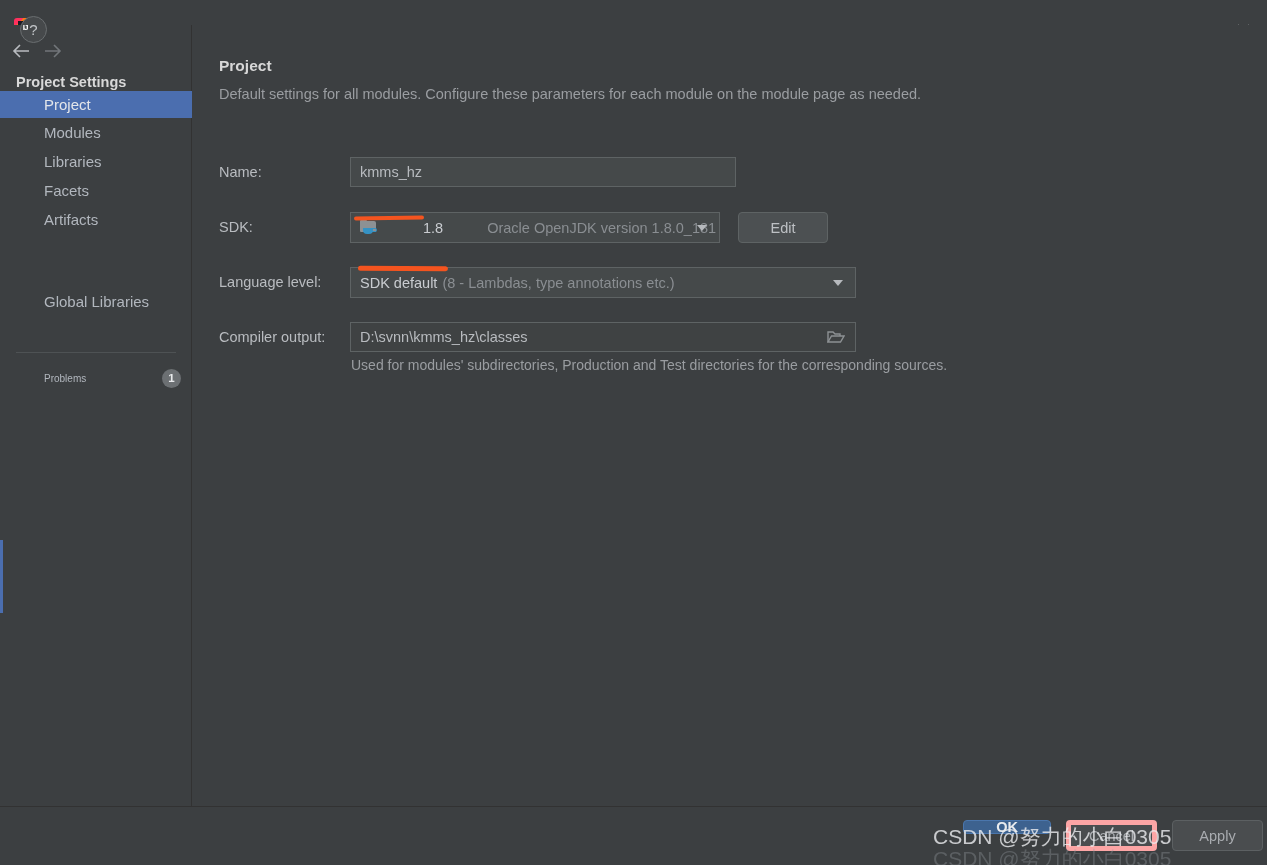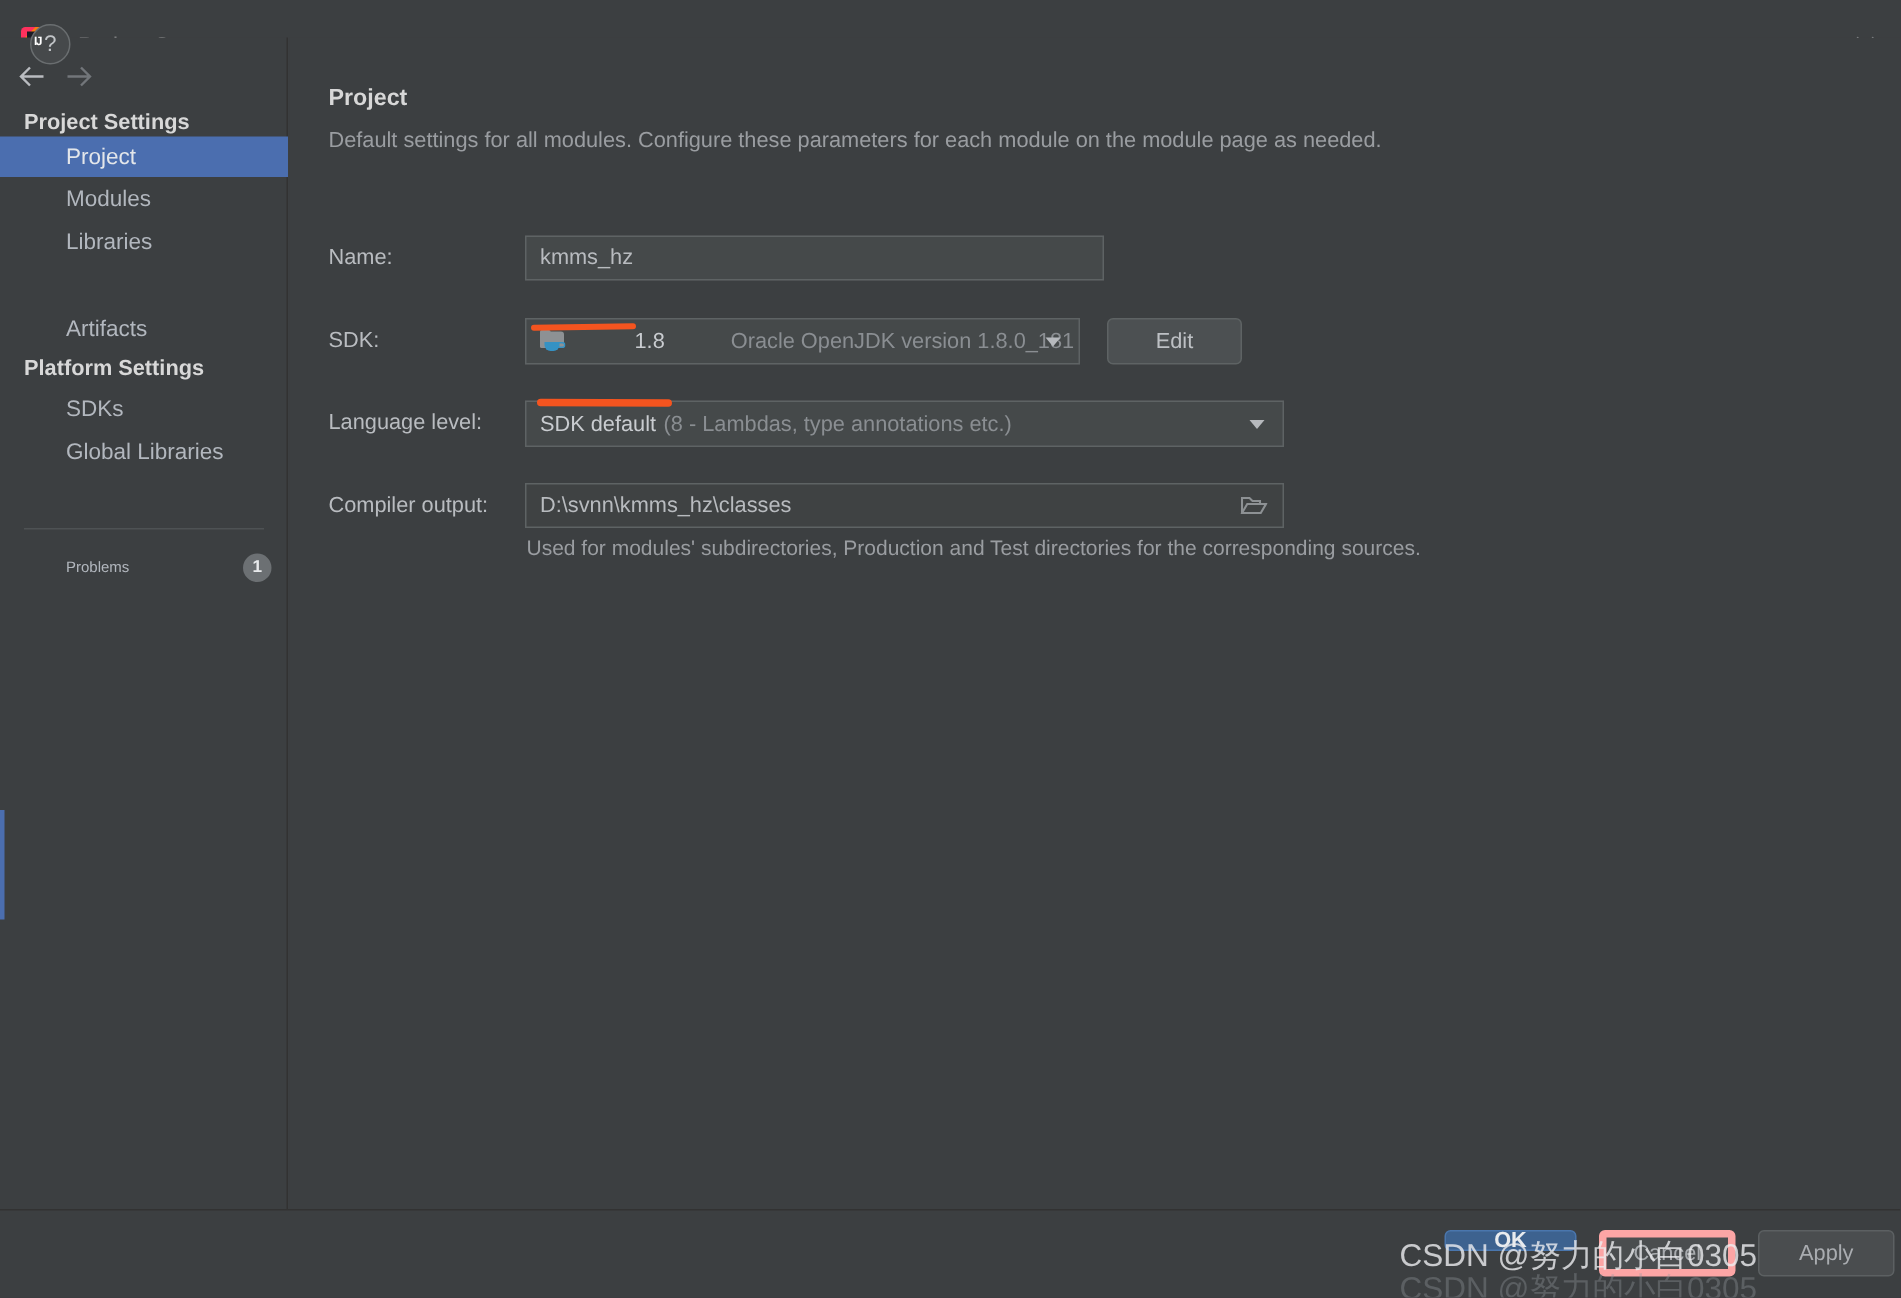--- a/index.html
+++ b/index.html
@@ -340,25 +340,24 @@
           <path d="M2 8 L17 8 M11 2 L17 8 L11 14" stroke="#72767a" stroke-width="1.6" fill="none"></path>
         </svg>
       </div>
     </div>
 
     <div class="sb-group" style="top:44px">Project Settings</div>
 
     <div class="sb-item selected" style="top:66px">Project</div>
     <div class="sb-item" style="top:94px">Modules</div>
     <div class="sb-item" style="top:123px">Libraries</div>
+    <div class="sb-item" style="top:152px">Facets</div>
     <div class="sb-item" style="top:181px">Artifacts</div>
 
-    <div class="sb-group" style="top:208px">Platform Settings</div>
-
-    <div class="sb-item" style="top:234px">SDKs</div>
+
     <div class="sb-item" style="top:263px">Global Libraries</div>
 
     <div class="sb-sep"></div>
 
     <div class="sb-problems">
       <div class="lbl">Problems</div>
       <div class="badge">1</div>
     </div>
 
     <div class="left-scroll-thumb"></div>

